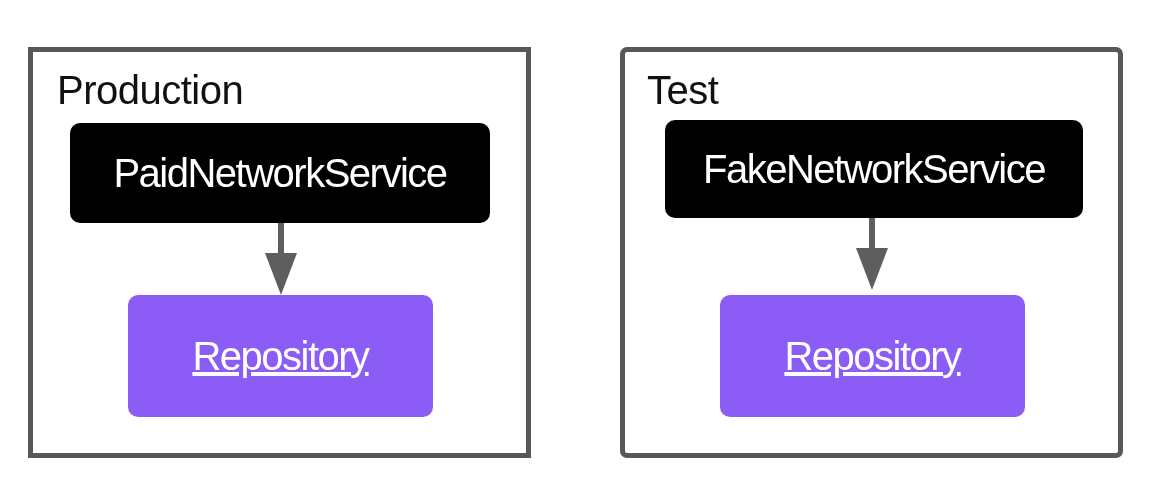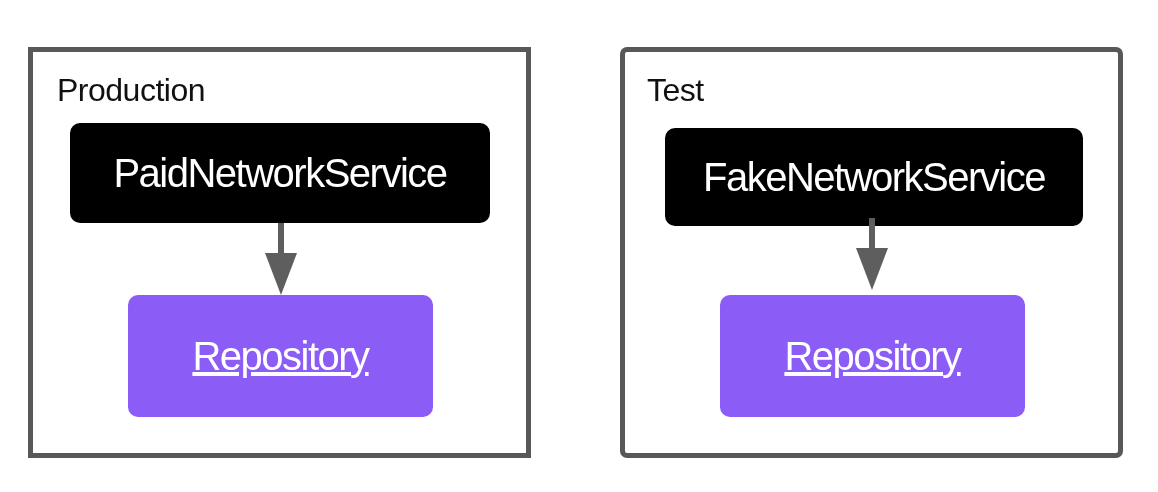--- a/index.html
+++ b/index.html
@@ -24,21 +24,21 @@
     height: 411px;
     border: 5px solid #58585a;
     background: #ffffff;
     box-sizing: border-box;
   }
   .group-box.production { left: 28px; }
   .group-box.test       { left: 620px; border-radius: 7px; }
 
   .group-label {
     position: absolute;
-    font-size: 32px;
+    font-size: 40px;
     line-height: 40px;
     letter-spacing: -0.5px;
     color: #111111;
     white-space: nowrap;
   }
   .production .group-label { left: 24px; top: 18px; }
   .test       .group-label { left: 22px; top: 18px; }
 
   .node {
     position: absolute;
@@ -49,21 +49,21 @@
     color: #ffffff;
     font-size: 40px;
     letter-spacing: -1.5px;
     white-space: nowrap;
     box-sizing: border-box;
   }
   .node.service { background: #000000; }
   .node.repository { background: #8b5cf6; text-decoration: underline; }
 
   .production .node.service { left: 37px;  top: 71px;  width: 420px; height: 100px; }
-  .test       .node.service { left: 40px;  top: 68px;  width: 418px; height: 98px; margin-top: 8px;  }
+  .test       .node.service { left: 40px;  top: 68px;  width: 418px; height: 98px;  }
   .production .node.repository { left: 95px; top: 243px; width: 305px; height: 122px; }
   .test       .node.repository { left: 95px; top: 243px; width: 305px; height: 122px; }
 
   .arrow-shaft {
     position: absolute;
     width: 6px;
     background: #5e5e5e;
   }
   .production .arrow-shaft { left: 245px; top: 171px; height: 34px; }
   .test       .arrow-shaft { left: 244px; top: 166px; height: 34px; }

